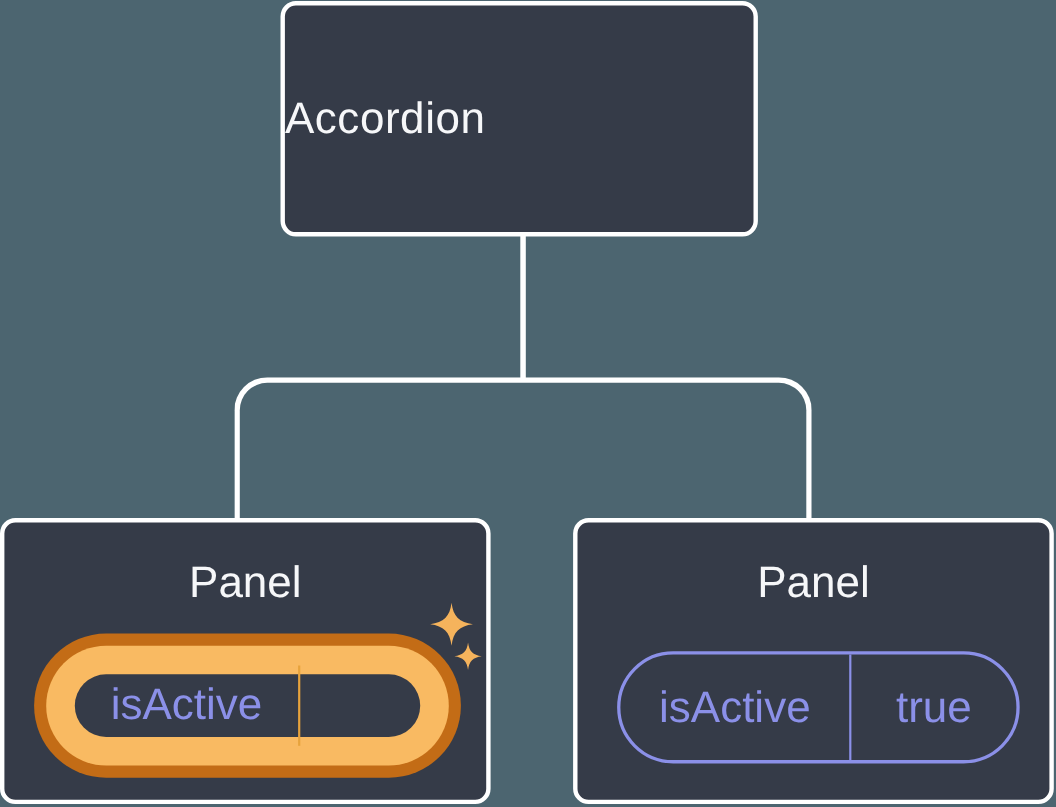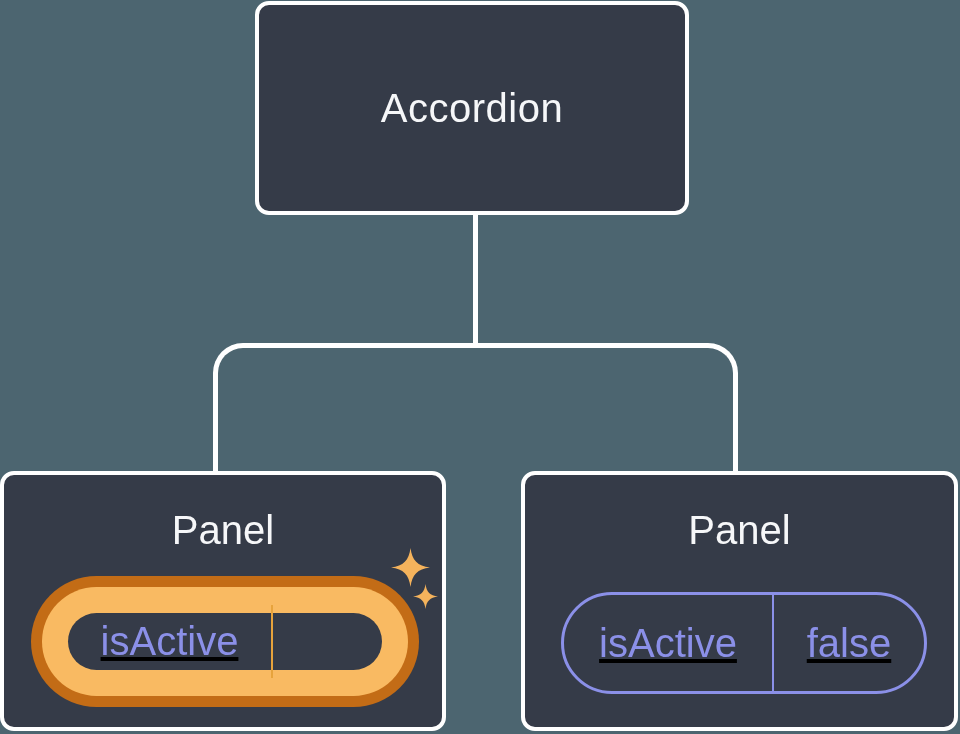--- a/index.html
+++ b/index.html
@@ -20,21 +20,21 @@
   .node {
     position: absolute;
     background: #353B48;
     border: 4px solid #FFFFFF;
     border-radius: 14px;
     box-sizing: border-box;
   }
   .node-root {
     left: 255px; top: 1px;
     width: 434px; height: 214px;
-    display: flex; align-items: center; justify-content: center;
+    display: flex; align-items: center; justify-content: flex-start;
   }
   .node-title {
     color: #F6F7F9;
     font-size: 40px;
     font-weight: 500;
     letter-spacing: 0.5px;
   }
   .panel { left: 0; top: 471px; width: 446px; height: 260px; padding-left: 31px; }
   .panel-right { left: 521px; width: 437px; }
   .panel-title {
@@ -106,21 +106,20 @@
   .pill-inactive .divider {
     flex: 0 0 2px;
     align-self: stretch;
     background: #8B90E8;
   }
 
   .cell {
     display: flex;
     align-items: flex-start;
     justify-content: center;
-    text-decoration: underline;
   }
   .cell-value { flex: 1; }
   .prop-text {
     color: #8B90E8;
     font-size: 40px;
     font-weight: 400;
     white-space: nowrap;
   }
   .prop-text.bold { font-weight: 700; }
 
@@ -165,18 +164,18 @@
 
   <div class="node panel panel-right">
     <div class="panel-title">Panel</div>
 
     <div class="pill-inactive">
       <div class="cell cell-name">
         <span class="prop-text">isActive</span>
       </div>
       <div class="divider"></div>
       <div class="cell cell-value">
-        <span class="prop-text">false</span>
+        <span class="prop-text">true</span>
       </div>
     </div>
   </div>
 
 </div>
 
 </body></html>

